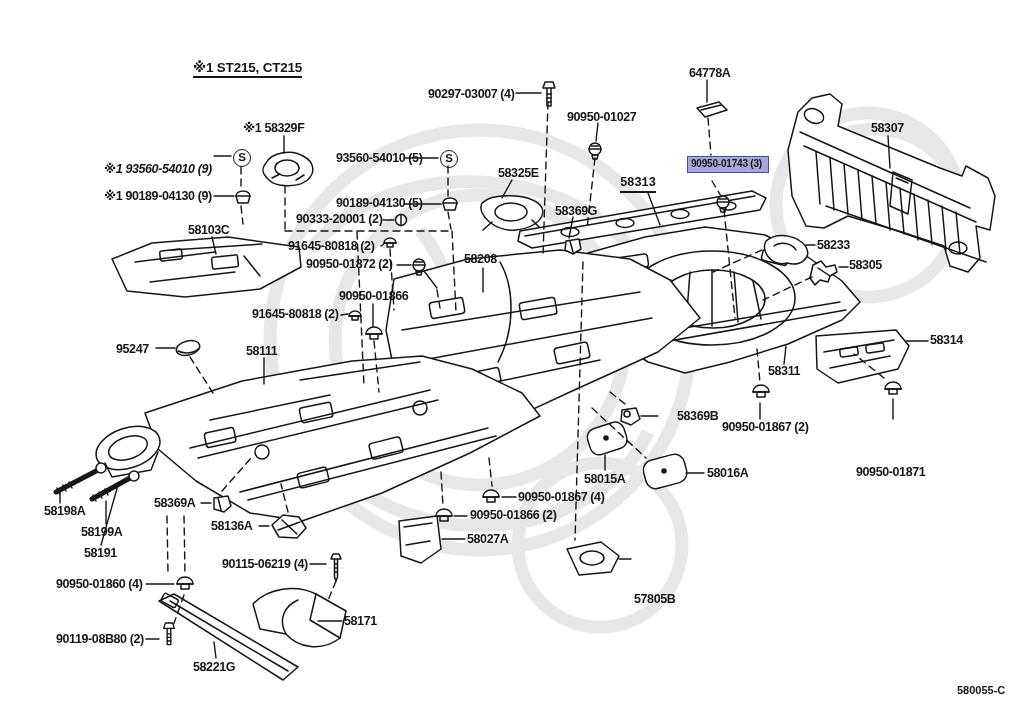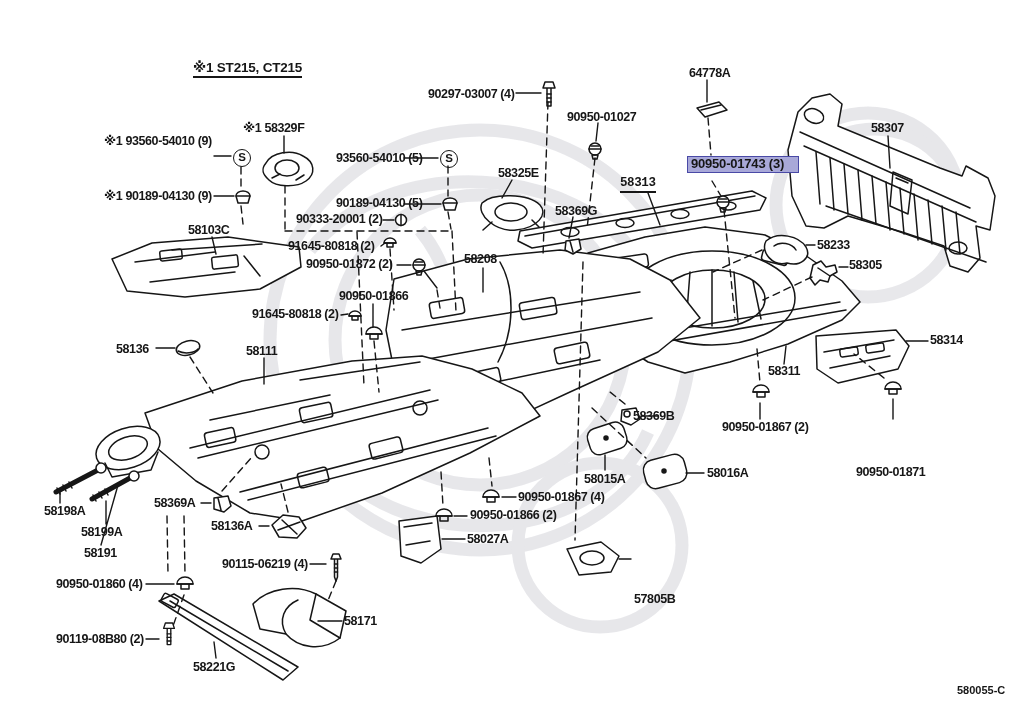--- a/index.html
+++ b/index.html
@@ -4,22 +4,22 @@
 <style>
   html,body{margin:0;padding:0;background:#fff;}
   .stage{position:relative;width:1024px;height:707px;background:#fff;overflow:hidden;
          font-family:"Liberation Sans","DejaVu Sans",sans-serif;}
   .stage svg{position:absolute;left:0;top:0;}
   #labels{position:absolute;left:0;top:0;width:100%;height:100%;}
   .lbl{position:absolute;font-weight:bold;font-size:12.5px;letter-spacing:-0.4px;
        color:var(--ink,#161616);white-space:nowrap;line-height:14px;text-align:right;}
   .ul{border-bottom:2px solid var(--ink,#161616);padding-bottom:1px;font-family:Liberation Mono, monospace;}
   .note{font-size:13.5px;border-bottom:2px solid var(--ink,#161616);padding-bottom:1px;letter-spacing:-0.2px;}
-  .hl{font-size:13px;letter-spacing:-0.2px;background:var(--hl-bg,#a8a8d8);
-      border:1.6px solid var(--hl-border,#4949a6);padding:0 14px 1px 3px;}
+  .hl{font-size:10px;letter-spacing:-0.2px;background:var(--hl-bg,#a8a8d8);
+      border:1.6px solid var(--hl-border,#4949a6);padding:0 6px 1px 3px;}
   .badge{width:16px;height:16px;border:1.8px solid var(--ink,#161616);border-radius:50%;
          text-align:center;line-height:15px;font-size:11.5px;letter-spacing:0;}
   .doc{font-size:11px;letter-spacing:0;}
 </style>
 </head>
 <body>
 
 <div class="stage">
 
 <svg width="1024" height="707" viewBox="0 0 1024 707">
@@ -309,44 +309,44 @@
   </g>
 </svg>
 
 <div id="labels">
       <div class="lbl note" style="left: 193px; top: 61px;">※1 ST215, CT215</div>
       <div class="lbl" style="left: 428px; top: 87px;">90297-03007 (4)</div>
       <div class="lbl" style="left: 689px; top: 66px;">64778A</div>
       <div class="lbl" style="left: 567px; top: 110px;">90950-01027</div>
       <div class="lbl" style="left: 871px; top: 121px;">58307</div>
       <div class="lbl" style="left: 243px; top: 121px;">※1 58329F</div>
-      <div class="lbl" style="left: 104px; top: 134px;">※1 93560-54010 (9)</div>
+      <div class="lbl" style="left: 104px; top: 162px; font-style: italic;">※1 93560-54010 (9)</div>
       <div class="lbl badge" style="left: 233px; top: 149px;">S</div>
       <div class="lbl" style="left: 336px; top: 151px;">93560-54010 (5)</div>
       <div class="lbl badge" style="left: 440px; top: 150px;">S</div>
       <div class="lbl hl" style="left: 687px; top: 156px;">90950-01743 (3)</div>
       <div class="lbl ul" style="left: 620px; top: 176px;">58313</div>
       <div class="lbl" style="left: 498px; top: 166px;">58325E</div>
       <div class="lbl" style="left: 104px; top: 189px;">※1 90189-04130 (9)</div>
       <div class="lbl" style="left: 336px; top: 196px;">90189-04130 (5)</div>
       <div class="lbl" style="left: 555px; top: 204px;">58369G</div>
       <div class="lbl" style="left: 296px; top: 212px;">90333-20001 (2)</div>
       <div class="lbl" style="left: 188px; top: 223px;">58103C</div>
       <div class="lbl" style="left: 288px; top: 239px;">91645-80818 (2)</div>
       <div class="lbl" style="left: 306px; top: 257px;">90950-01872 (2)</div>
       <div class="lbl" style="left: 464px; top: 252px;">58208</div>
       <div class="lbl" style="left: 817px; top: 238px;">58233</div>
       <div class="lbl" style="left: 849px; top: 258px;">58305</div>
       <div class="lbl" style="left: 339px; top: 289px;">90950-01866</div>
       <div class="lbl" style="left: 252px; top: 307px;">91645-80818 (2)</div>
-      <div class="lbl" style="left: 116px; top: 342px;">58136</div>
+      <div class="lbl" style="left: 116px; top: 342px;">95247</div>
       <div class="lbl" style="left: 246px; top: 344px;">58111</div>
       <div class="lbl" style="left: 930px; top: 333px;">58314</div>
       <div class="lbl" style="left: 768px; top: 364px;">58311</div>
-      <div class="lbl" style="left: 633px; top: 409px;">58369B</div>
+      <div class="lbl" style="left: 677px; top: 409px;">58369B</div>
       <div class="lbl" style="left: 722px; top: 420px;">90950-01867 (2)</div>
       <div class="lbl" style="left: 856px; top: 420px; margin-top: 45px;">90950-01871</div>
       <div class="lbl" style="left: 584px; top: 472px;">58015A</div>
       <div class="lbl" style="left: 707px; top: 466px;">58016A</div>
       <div class="lbl" style="left: 518px; top: 490px;">90950-01867 (4)</div>
       <div class="lbl" style="left: 470px; top: 508px;">90950-01866 (2)</div>
       <div class="lbl" style="left: 467px; top: 532px;">58027A</div>
       <div class="lbl" style="left: 634px; top: 552px; margin-top: 40px;">57805B</div>
       <div class="lbl" style="left: 44px; top: 504px;">58198A</div>
       <div class="lbl" style="left: 81px; top: 525px;">58199A</div>

